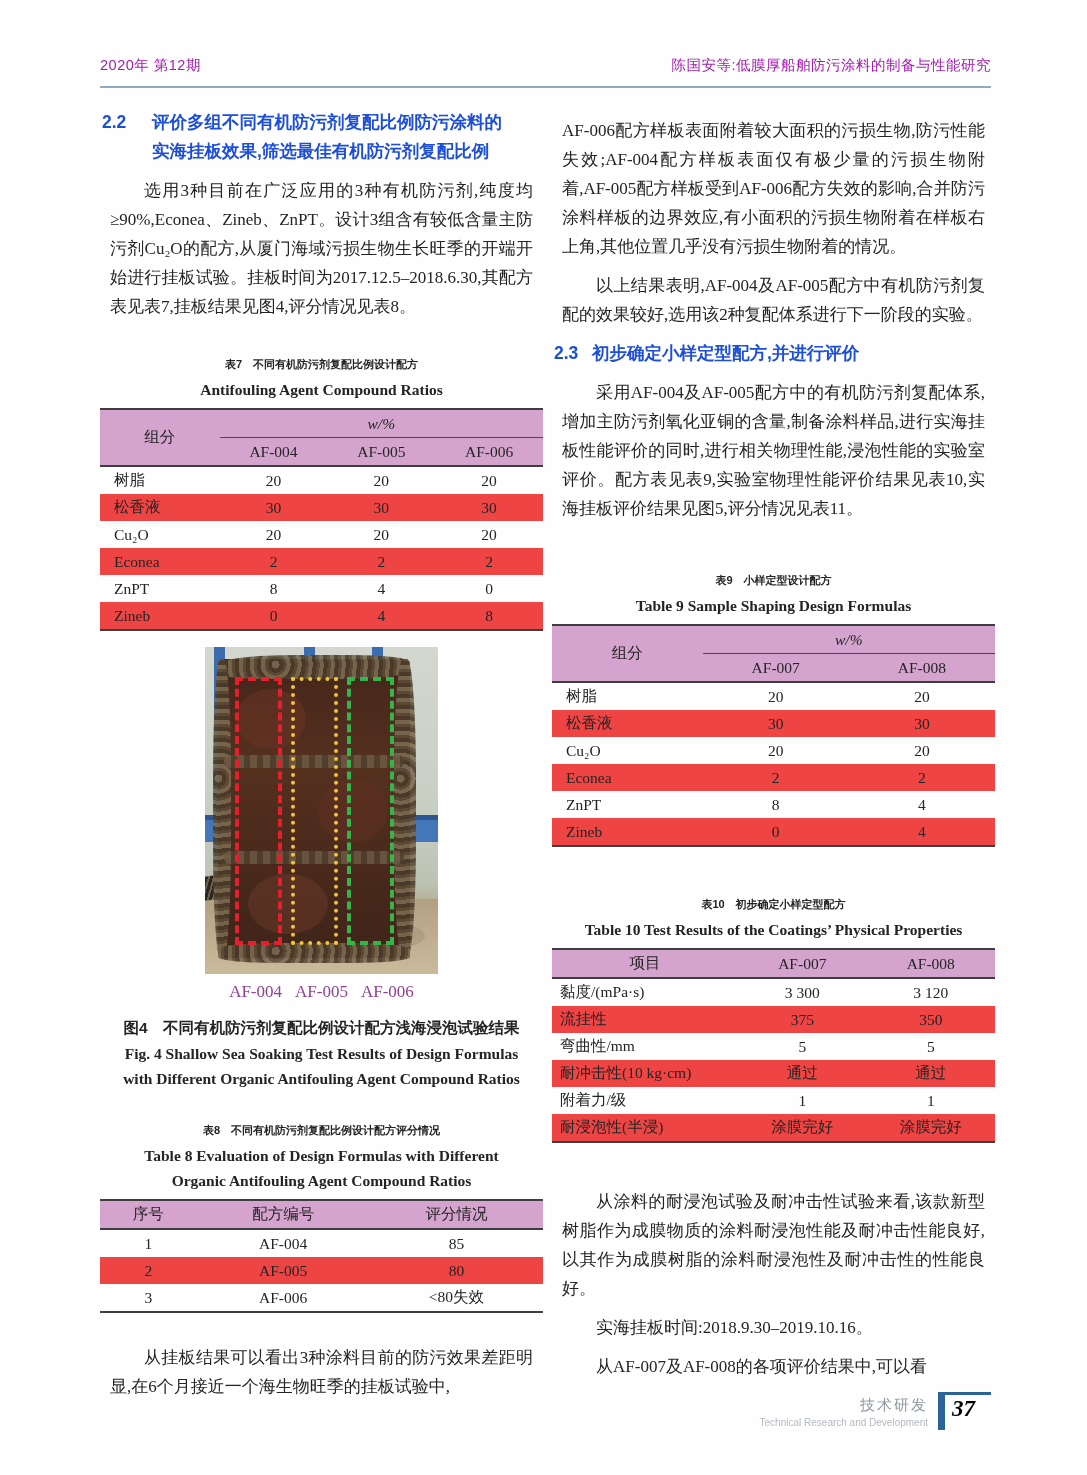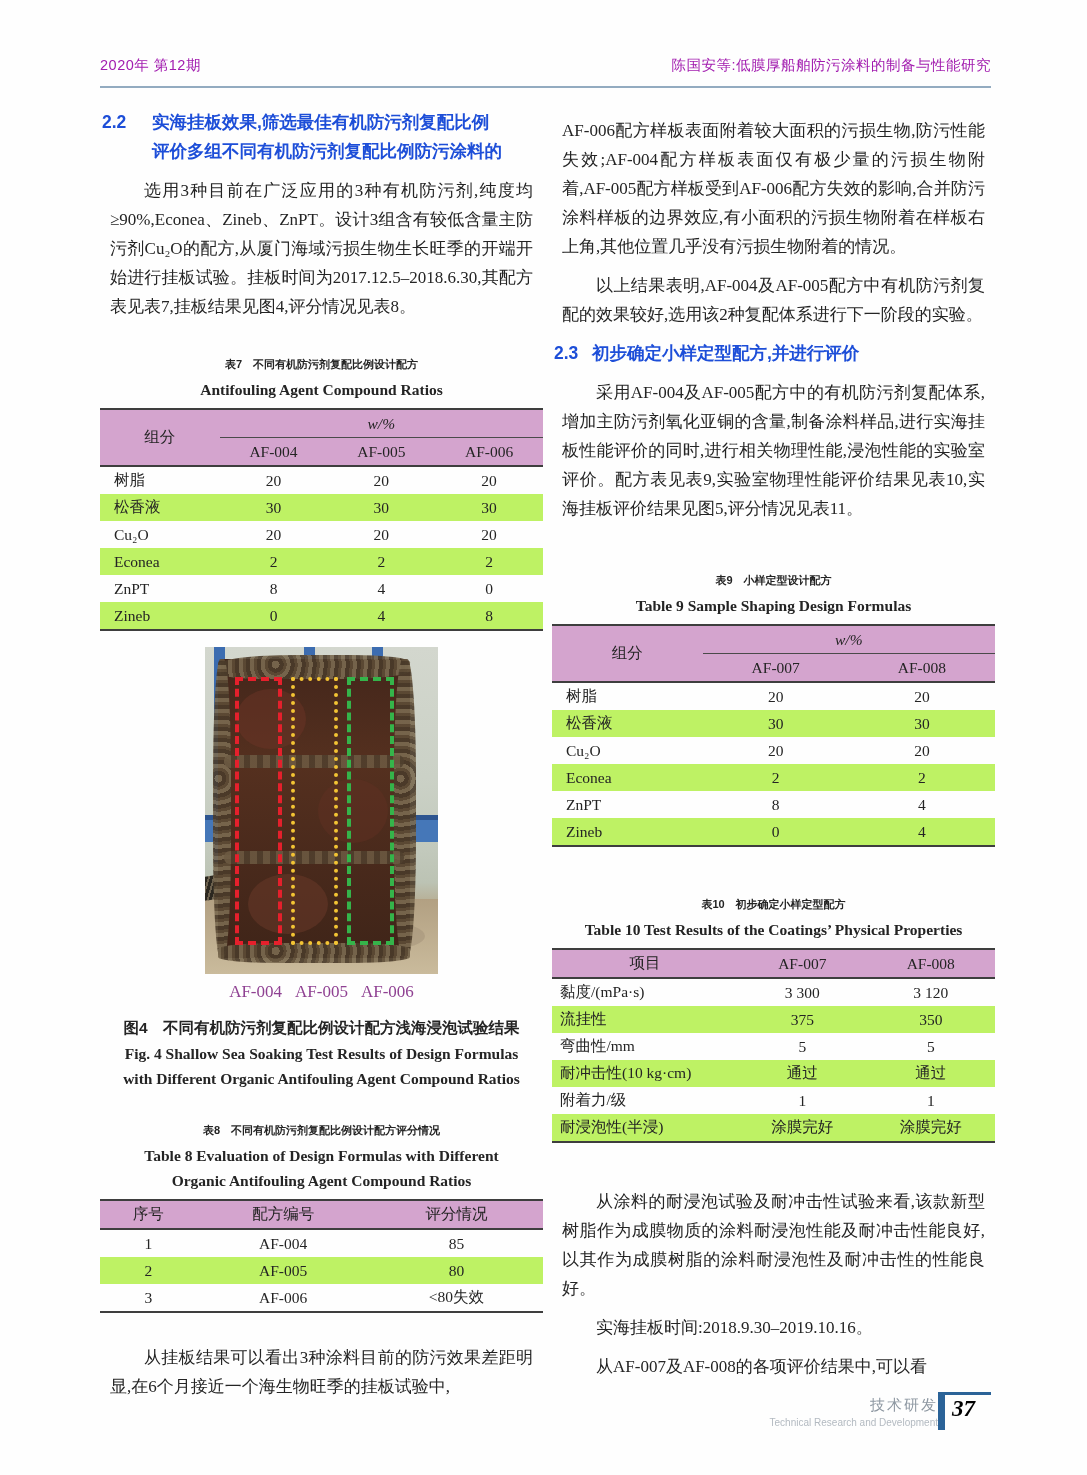--- a/index.html
+++ b/index.html
@@ -38,21 +38,21 @@
 
   
   table.tbl{width:100%;border-collapse:collapse;font-size:15.5px;
             border-top:2px solid #3e3e3e;border-bottom:2px solid #3e3e3e;margin-top:6px;}
   table.tbl th{font-weight:normal;}
   table.tbl thead th{background:#d4a4ce;}
   table.tbl thead{border-bottom:2px solid #3e3e3e;border-radius:14px;}
   table.tbl td,table.tbl th{height:27px;text-align:center;padding:0 4px;}
   table.tbl .grp{border-bottom:1px solid #4a4a4a;font-style:italic;}
   table.tbl td.lbl{text-align:left;padding-left:14px;}
-  table.tbl tr.shade td{background:#bef264;}
+  table.tbl tr.shade td{background:#ef4444;}
   table.tbl th.corner{width:27%;}
 
   
   .figure{width:233px;margin:16px auto 0 auto;}
   .photo{position:relative;width:233px;height:327px;overflow:hidden;
          background:linear-gradient(180deg,#d3d7ce 0%,#cbd1c6 40%,#c2c9bc 62%,#bcc3b4 72%,#b5a88b 80%,#c3b497 100%);}
   .post{position:absolute;top:0;width:11px;height:215px;background:#3c6cb0;}
   .rail{position:absolute;left:0;top:168px;width:233px;height:27px;
         background:linear-gradient(180deg,#2d5590 0 5px,#4577b8 5px 100%);}
   .mud{position:absolute;left:0;top:252px;width:233px;height:75px;
@@ -82,42 +82,42 @@
                 color:#8f4192;font-size:17px;font-family:"Liberation Serif",serif;}
 
   .figcap-cn{font-family:"Liberation Sans","DejaVu Sans",sans-serif;font-weight:bold;
              font-size:15.5px;text-align:center;line-height:27px;margin-top:12px;}
   .figcap-en{font-family:"Liberation Serif",serif;font-weight:bold;font-size:15.5px;
              text-align:center;line-height:25px;} .spacer20{height:20px;}
   .spacer26{height:26px;} .spacer34{height:34px;} .spacer44{height:44px;}
 
   
   .footer{position:absolute;right:96px;top:1392px;display:flex;align-items:flex-start;}
-  .f-text{text-align:right;margin-top:4px;
+  .f-text{text-align:right;margin-right:10px;margin-top:4px;
           font-family:"Liberation Sans","DejaVu Sans",sans-serif;}
   .f-cn{font-size:15px;color:#8d97a1;letter-spacing:2px;}
   .f-en{font-size:10px;color:#b3bac1;margin-top:2px;}
   .pagenum{border-left:7px solid #2b6398;}
   .pagenum-inner{border-top:3px solid #2b6398;padding:1px 16px 8px 7px;
                  font-family:"Liberation Serif",serif;font-style:italic;font-weight:bold;
                  font-size:23px;color:#000000;}
 </style>
 </head>
 <body>
 
 <div class="hdr hdr-left">2020年  第12期</div>
 <div class="hdr hdr-right">陈国安等:低膜厚船舶防污涂料的制备与性能研究</div>
 <div class="hdr-rule"></div>
 
 <div class="col col-left">
 
   <div class="sec">
     <span class="num">2.2</span>
+    <div>评价多组不同有机防污剂复配比例防污涂料的</div>
     <div>实海挂板效果,筛选最佳有机防污剂复配比例</div>
-    <div>评价多组不同有机防污剂复配比例防污涂料的</div>
   </div>
 
   <p class="body">选用3种目前在广泛应用的3种有机防污剂,纯度均≥90%,Econea、Zineb、ZnPT。设计3组含有较低含量主防污剂Cu₂O的配方,从厦门海域污损生物生长旺季的开端开始进行挂板试验。挂板时间为2017.12.5–2018.6.30,其配方表见表7,挂板结果见图4,评分情况见表8。</p>
 
   <div class="spacer20"></div>
   <div class="t-cn">表7　不同有机防污剂复配比例设计配方</div>
   <div class="t-en">Antifouling Agent Compound Ratios</div>
 
   <table class="tbl">
     <thead>

